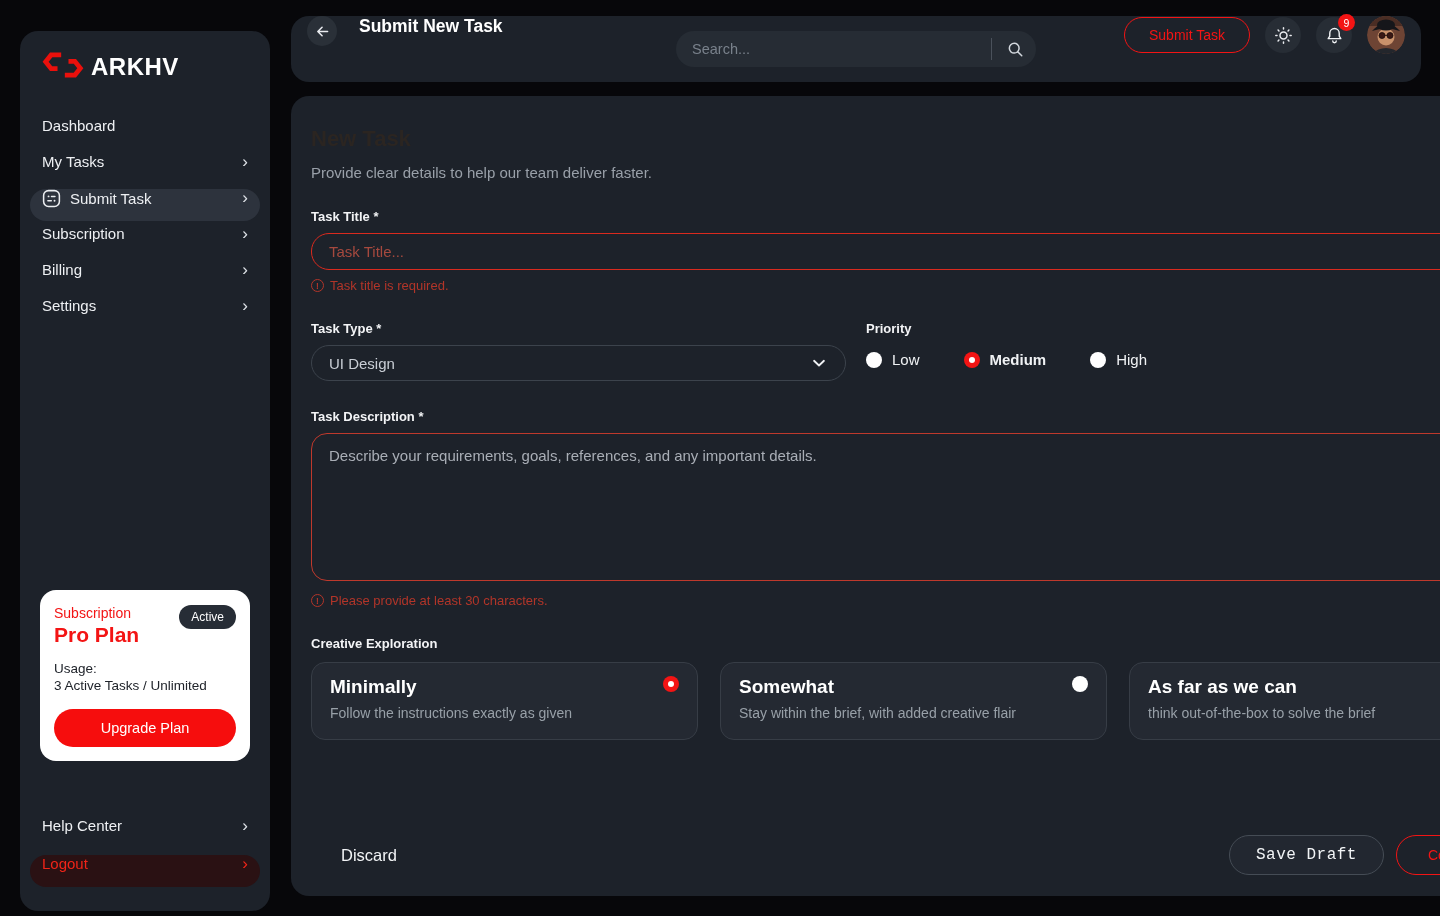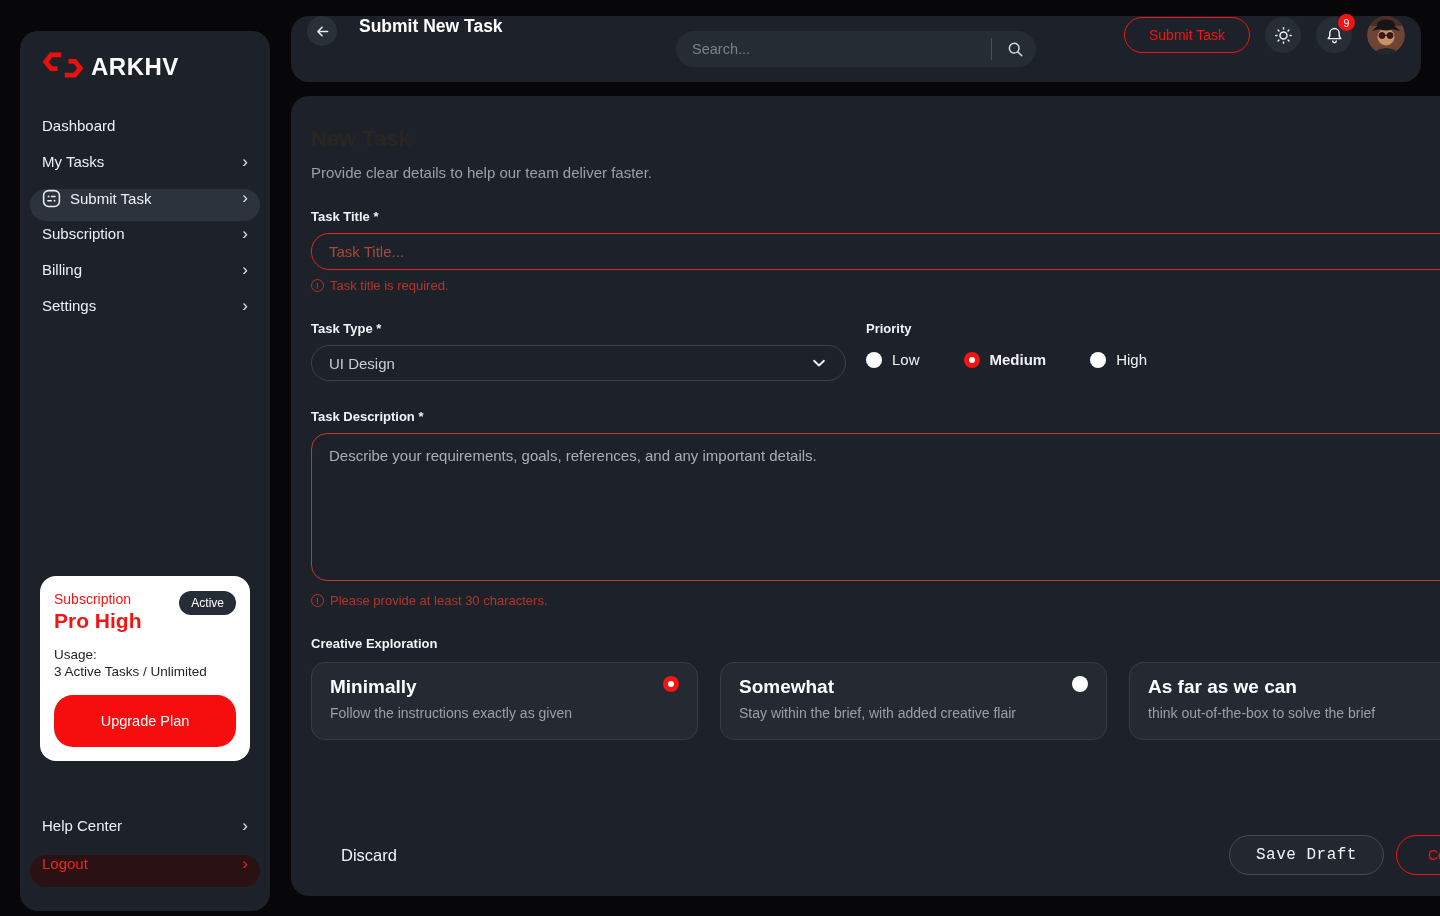--- a/index.html
+++ b/index.html
@@ -37,21 +37,21 @@
   .sub-card-top { display:flex; align-items:flex-start; justify-content:space-between; }
   .sub-title { color:#f31414; font-size:14px; }
   .sub-badge {
     background:#272d36; color:#ffffff; font-size:12px;
     padding:5px 12px; border-radius:13px;
   }
   .sub-plan { color:#f31414; font-size:21px; font-weight:bold; margin-top:2px; }
   .sub-usage-label { margin-top:14px; font-size:13.5px; color:#20242b; }
   .sub-usage-value { margin-top:2px; font-size:13.5px; color:#20242b; }
   .upgrade-btn {
-    margin-top:16px; width:100%; height:52px; border:none; border-radius:19px;
+    margin-top:16px; width:100%; height:38px; border:none; border-radius:19px;
     background:#f60d0d; color:#ffffff; font-size:14.5px; font-family:inherit; cursor:pointer;
   }
   .side-footer { margin-top:56px; display:flex; flex-direction:column; gap:6px; }
   .logout { color:#f02418; background:#2a1113; }
   .logout .chev { color:#f02418; }
   
   .topbar {
     position:absolute; left:291px; top:16px; width:1130px; height:66px;
     background:#1d222a; border-radius:18px;
     display:flex; align-items:flex-start; padding:0 16px;gap:9px;
@@ -219,21 +219,21 @@
     <div class="nav-item">
       <span class="nav-label">Settings</span>
       <span class="chev">›</span>
     </div>
   </nav>
 
   <div class="sub-card">
     <div class="sub-card-top">
       <div>
         <div class="sub-title">Subscription</div>
-        <div class="sub-plan">Pro High</div>
+        <div class="sub-plan">Pro Plan</div>
       </div>
       <span class="sub-badge">Active</span>
     </div>
     <div class="sub-usage-label">Usage:</div>
     <div class="sub-usage-value">3 Active Tasks / Unlimited</div>
     <button class="upgrade-btn">Upgrade Plan</button>
   </div>
 
   <div class="side-footer">
     <div class="nav-item">

